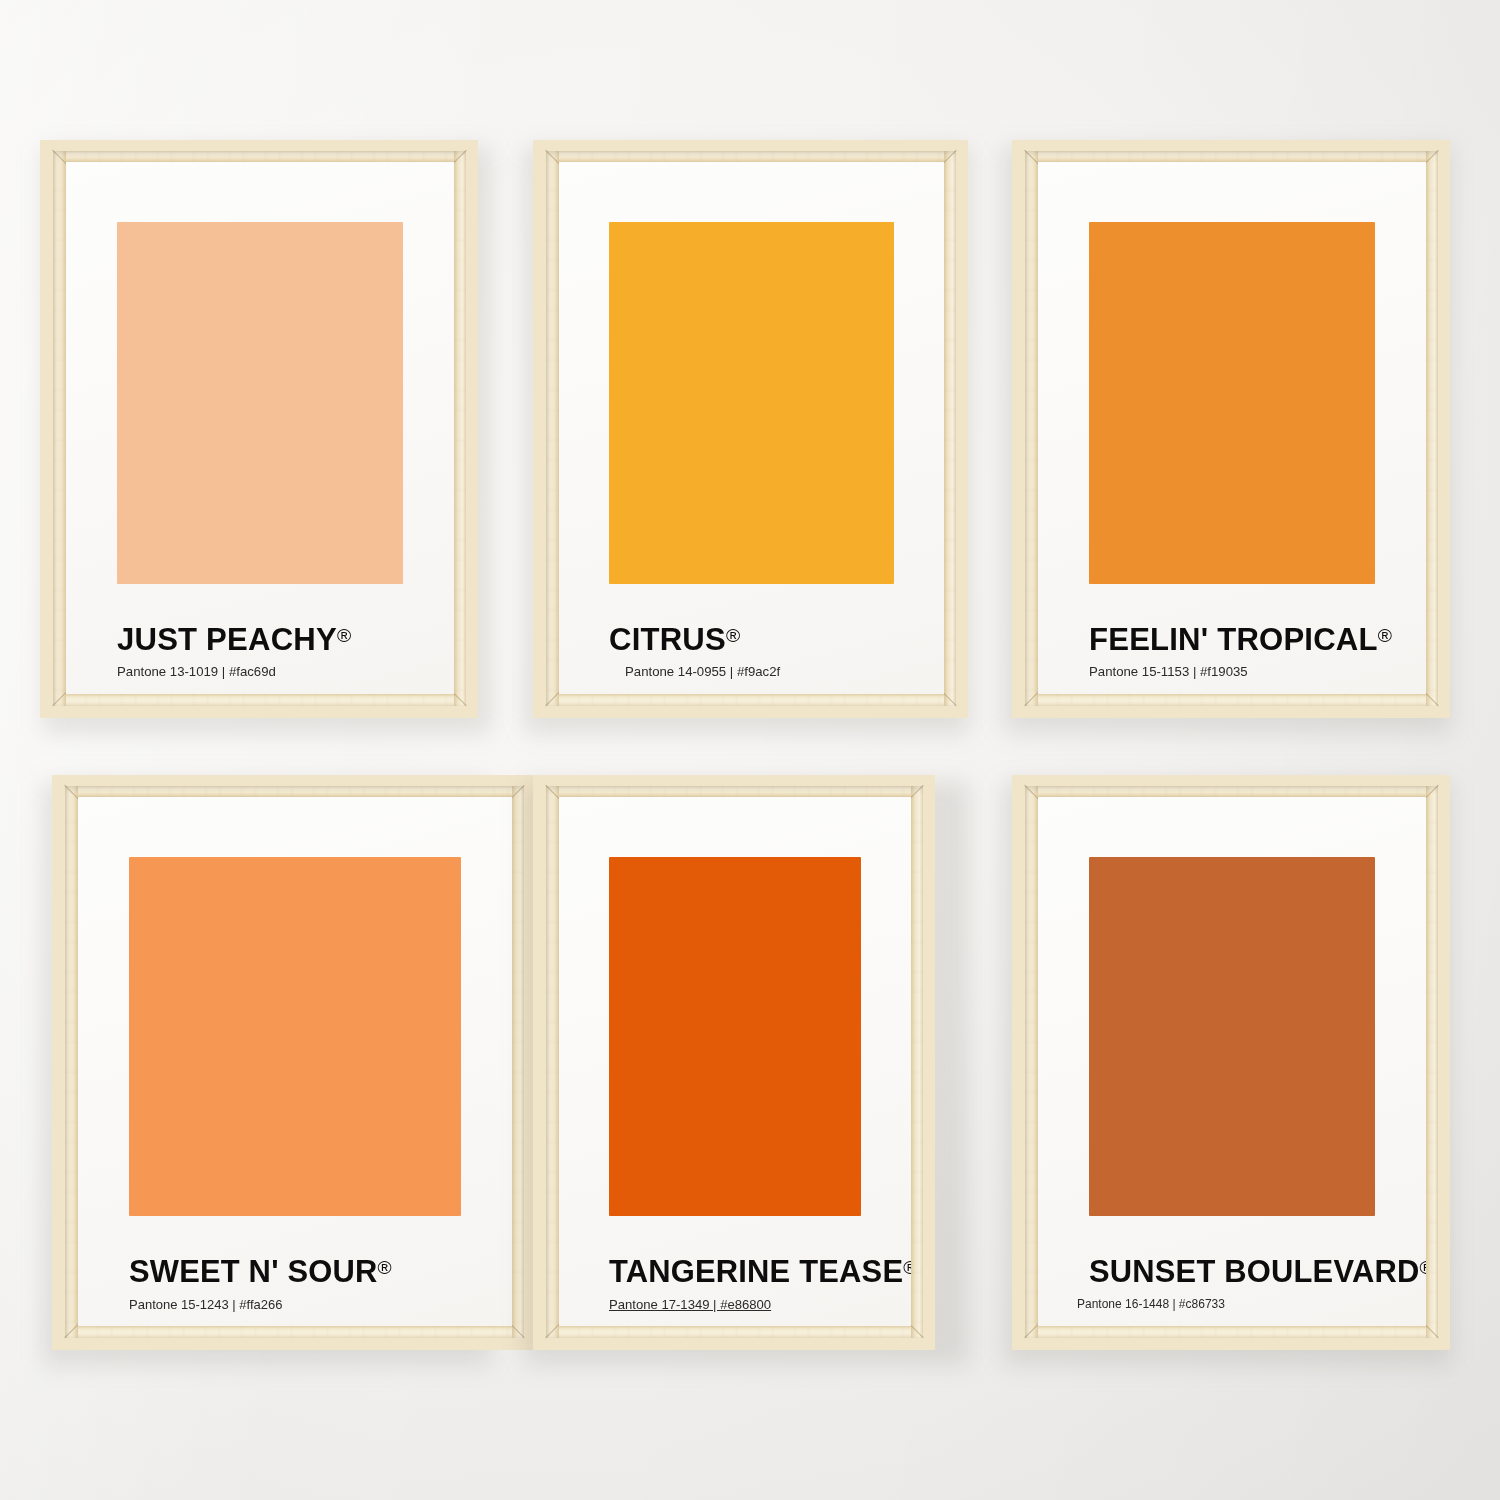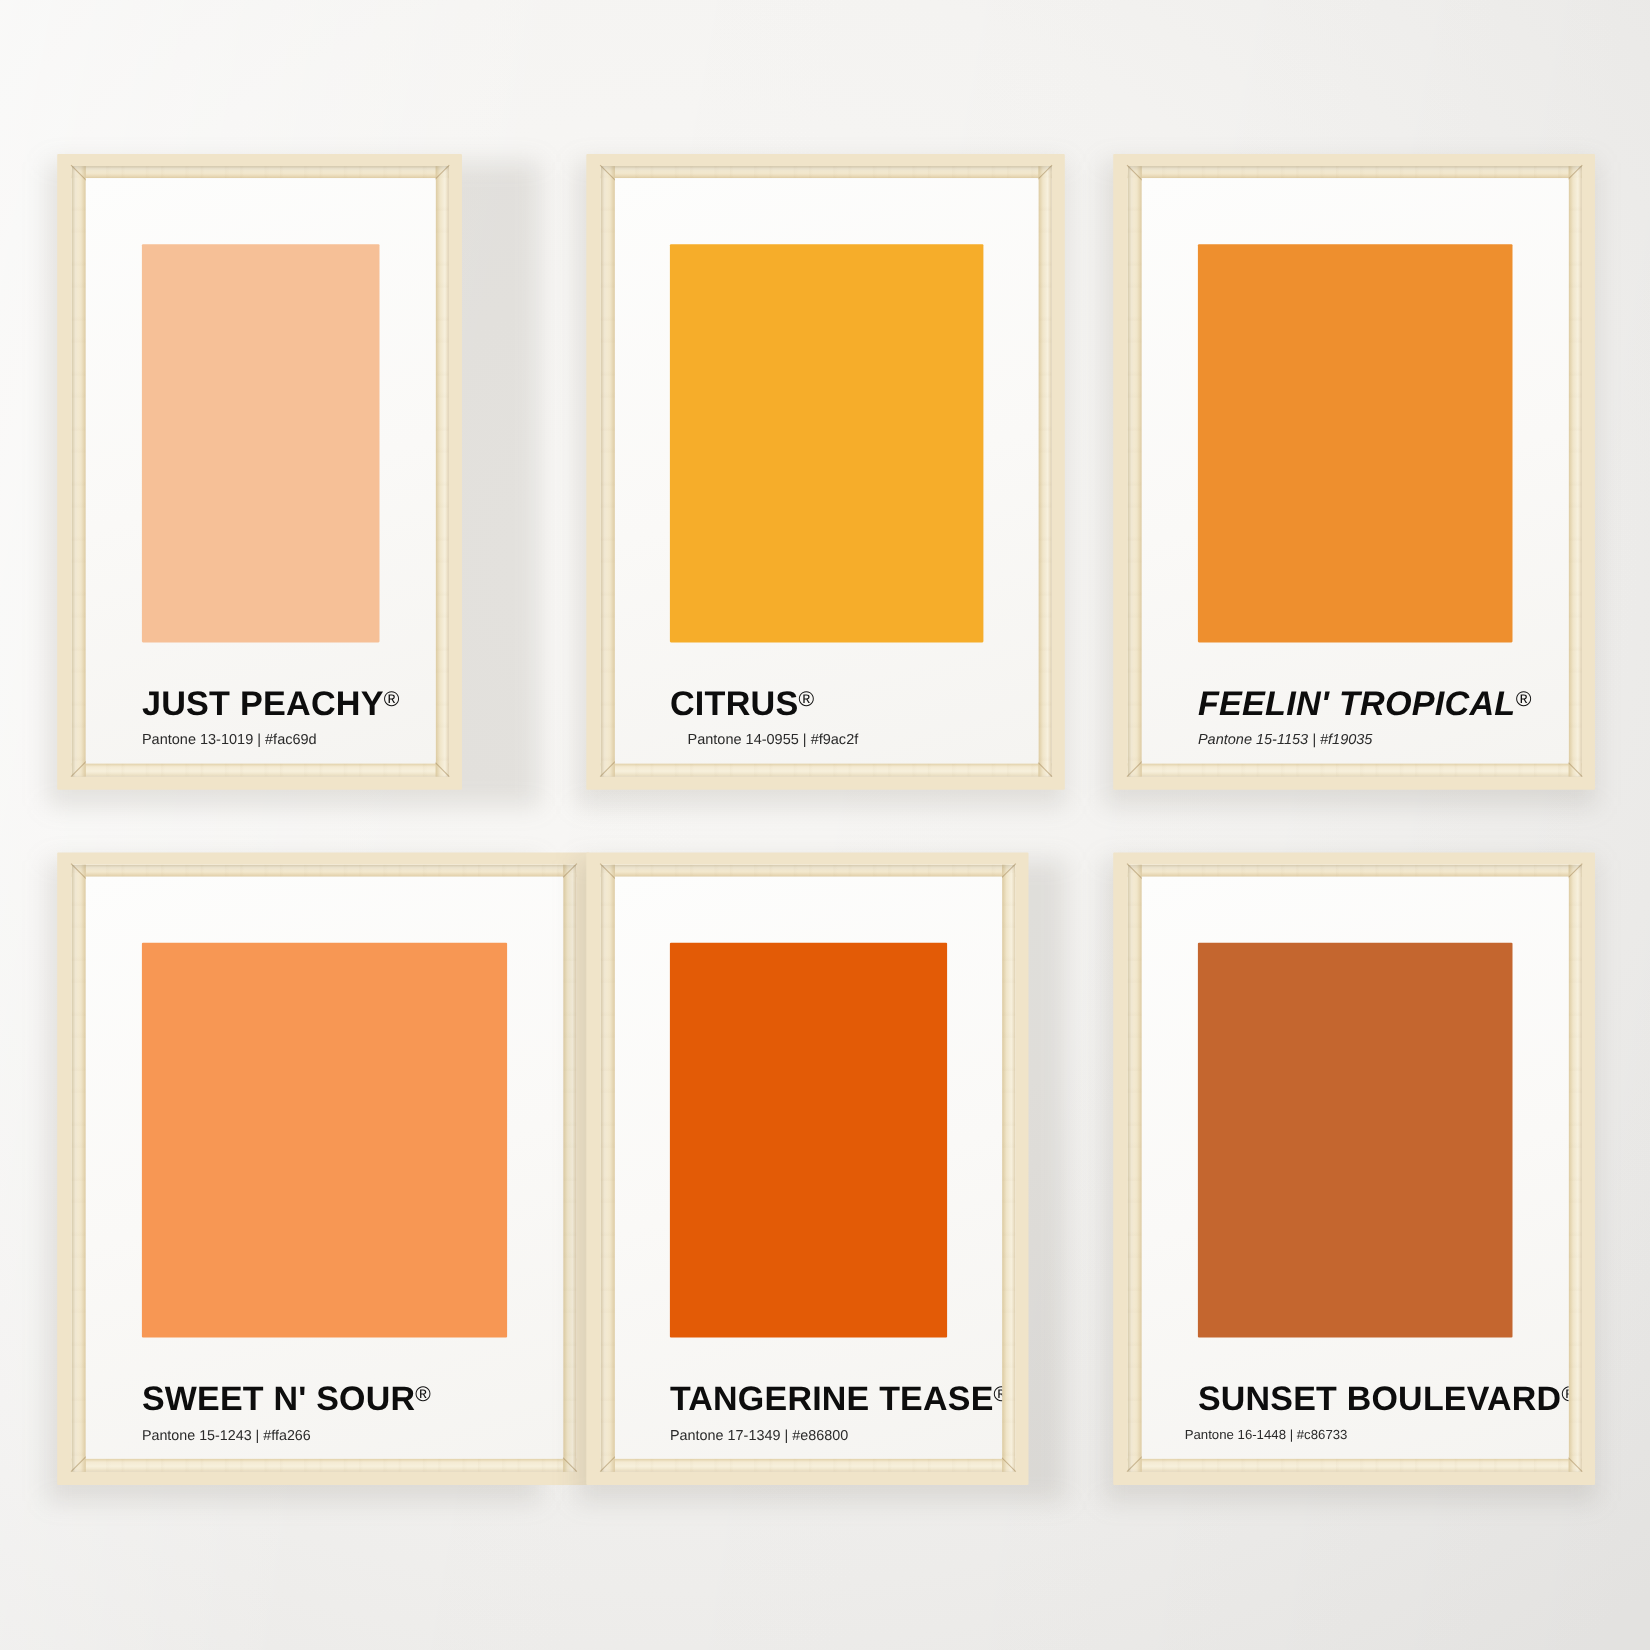--- a/index.html
+++ b/index.html
@@ -179,21 +179,21 @@
     line-height: 1;
   }
 </style>
 </head>
 <body>
 
 <div id="stage">
   <div id="wall-sheen"></div>
   <div id="posters-layer">
       <div class="poster-shadow" style="left: 43px; top: 147px; width: 448px; height: 586px;"></div>
-      <div class="poster" style="left: 52px; top: 140px; width: 368px; height: 578px;">
+      <div class="poster" style="left: 40px; top: 140px; width: 438px; height: 578px;">
         <div class="frame">
           <div class="rail rail-top">
             <div class="grain"></div>
           </div>
           <div class="rail rail-bottom">
             <div class="grain"></div>
           </div>
           <div class="rail rail-left">
             <div class="grain grain-v"></div>
           </div>
@@ -257,21 +257,21 @@
               <div class="caption">
                 <div class="title" style="position: absolute; left: 50px; top: 462px; font-size: 31.1px;"><span>CITRUS</span><span class="reg">®</span></div>
                 <div class="subtitle" style="position: absolute; left: 50px; top: 503px; font-size: 13.2px; margin-left: 16px;">Pantone 14-0955 | #f9ac2f</div>
               </div>
             </div>
           </div>
         </div>
         <div class="rebate"></div>
       </div>
       <div class="poster-shadow" style="left: 1003px; top: 147px; width: 448px; height: 586px;"></div>
-      <div class="poster" style="left: 1012px; top: 140px; width: 438px; height: 578px; font-style: italic;">
+      <div class="poster" style="left: 1012px; top: 140px; width: 438px; height: 578px;">
         <div class="frame">
           <div class="rail rail-top">
             <div class="grain"></div>
           </div>
           <div class="rail rail-bottom">
             <div class="grain"></div>
           </div>
           <div class="rail rail-left">
             <div class="grain grain-v"></div>
           </div>
@@ -366,21 +366,21 @@
             <i></i>
           </div>
           <div class="miter br">
             <i></i>
           </div>
           <div class="mat">
             <div class="art">
               <div class="swatch" style="inset: 60px 50px 110px; background: rgb(227, 91, 6);"></div>
               <div class="caption">
                 <div class="title" style="position: absolute; left: 50px; top: 460px; font-size: 30.9px;"><span>TANGERINE TEASE</span><span class="reg">®</span></div>
-                <div class="subtitle" style="position: absolute; left: 50px; top: 501px; font-size: 13.1px;">Pantone 17-1349 | #e86800</div>
+                <div class="subtitle" style="position: absolute; left: 50px; top: 501px; font-size: 13.1px; text-decoration: underline;">Pantone 17-1349 | #e86800</div>
               </div>
             </div>
           </div>
         </div>
         <div class="rebate"></div>
       </div>
       <div class="poster-shadow" style="left: 1003px; top: 782px; width: 448px; height: 583px;"></div>
       <div class="poster" style="left: 1012px; top: 775px; width: 438px; height: 575px;">
         <div class="frame">
           <div class="rail rail-top">

